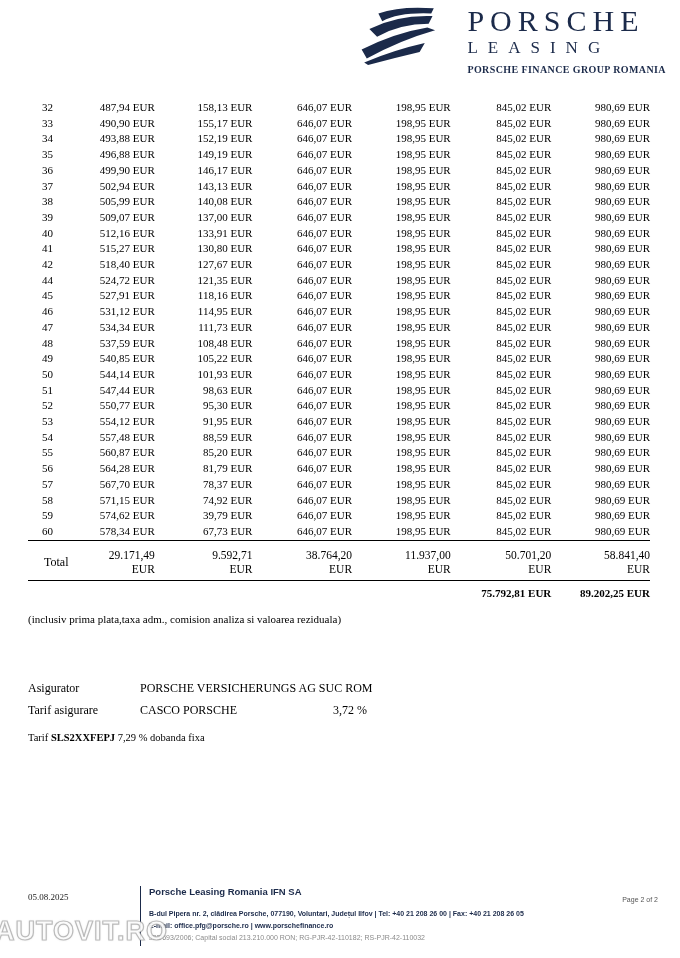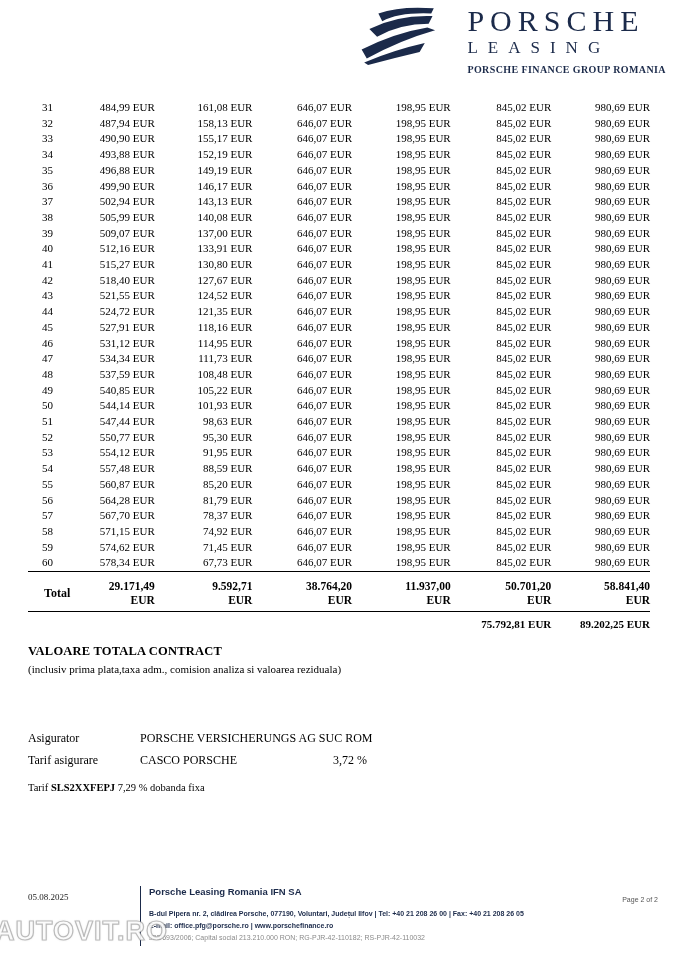--- a/index.html
+++ b/index.html
@@ -17,21 +17,21 @@
   .brand-sub  { font-size:17px; letter-spacing:10px; line-height:20px; margin-top:1px; }
   .brand-tag  { font-size:10px; font-weight:bold; letter-spacing:0.4px; margin-top:6px; }
 
   
   table.schedule { border-collapse:collapse; table-layout:fixed; width:622px; margin:100px 0 0 28px; }
   table.schedule td { font-size:11px; text-align:right; height:15.7px; line-height:15.7px; padding:0; white-space:nowrap; }
   table.schedule td.rownum { text-align:left; padding-left:14px; }
 
   tr.total-row td {
     border-top:1px solid #000; border-bottom:1px solid #000;
-    padding:7px 0 4px 0; font-weight:bold; font-size:11.5px;
+    padding:7px 0 4px 0; font-weight:normal; font-size:11.5px;
     height:auto; line-height:14px; vertical-align:top;
   }
   tr.total-row td.total-label { padding-left:16px; font-size:12px; padding-top:14px; }
   tr.total-row td div { line-height:14px; }
 
   tr.grand-row td { font-weight:bold; font-size:11px; padding-top:4px; height:18px; }
 
   
   .contract { margin:10px 0 0 28px; }
   .contract-title { font-weight:bold; font-size:12.5px; letter-spacing:0.2px; }
@@ -95,29 +95,20 @@
       <col style="width:30px">
         <col style="width:96px">
         <col style="width:97px">
       <col style="width:99px">
         <col style="width:98px">
         <col style="width:100px">
         <col style="width:98px">
     </colgroup>
     <tbody>
         <tr>
-          <td class="rownum">31</td>
-          <td>484,99 EUR</td>
-          <td>161,08 EUR</td>
-          <td>646,07 EUR</td>
-          <td>198,95 EUR</td>
-          <td>845,02 EUR</td>
-          <td>980,69 EUR</td>
-        </tr>
-        <tr>
           <td class="rownum">32</td>
           <td>487,94 EUR</td>
           <td>158,13 EUR</td>
           <td>646,07 EUR</td>
           <td>198,95 EUR</td>
           <td>845,02 EUR</td>
           <td>980,69 EUR</td>
         </tr>
         <tr>
           <td class="rownum">33</td>
@@ -203,29 +194,20 @@
         <tr>
           <td class="rownum">42</td>
           <td>518,40 EUR</td>
           <td>127,67 EUR</td>
           <td>646,07 EUR</td>
           <td>198,95 EUR</td>
           <td>845,02 EUR</td>
           <td>980,69 EUR</td>
         </tr>
         <tr>
-          <td class="rownum">43</td>
-          <td>521,55 EUR</td>
-          <td>124,52 EUR</td>
-          <td>646,07 EUR</td>
-          <td>198,95 EUR</td>
-          <td>845,02 EUR</td>
-          <td>980,69 EUR</td>
-        </tr>
-        <tr>
           <td class="rownum">44</td>
           <td>524,72 EUR</td>
           <td>121,35 EUR</td>
           <td>646,07 EUR</td>
           <td>198,95 EUR</td>
           <td>845,02 EUR</td>
           <td>980,69 EUR</td>
         </tr>
         <tr>
           <td class="rownum">45</td>
@@ -349,21 +331,21 @@
           <td>571,15 EUR</td>
           <td>74,92 EUR</td>
           <td>646,07 EUR</td>
           <td>198,95 EUR</td>
           <td>845,02 EUR</td>
           <td>980,69 EUR</td>
         </tr>
         <tr>
           <td class="rownum">59</td>
           <td>574,62 EUR</td>
-          <td>71,45 EUR</td>
+          <td>39,79 EUR</td>
           <td>646,07 EUR</td>
           <td>198,95 EUR</td>
           <td>845,02 EUR</td>
           <td>980,69 EUR</td>
         </tr>
         <tr>
           <td class="rownum">60</td>
           <td>578,34 EUR</td>
           <td>67,73 EUR</td>
           <td>646,07 EUR</td>
@@ -406,21 +388,20 @@
         <td></td>
         <td></td>
         <td></td>
         <td>75.792,81 EUR</td>
         <td>89.202,25 EUR</td>
       </tr>
     </tbody>
   </table>
 
   <div class="contract">
-    <div class="contract-title">VALOARE TOTALA CONTRACT</div>
     <div class="contract-note">(inclusiv prima plata,taxa adm., comision analiza si valoarea reziduala)</div>
   </div>
 
   <div class="insurance">
     <div class="ins-row">
       <span class="ins-label">Asigurator</span>
       <span class="ins-value">PORSCHE VERSICHERUNGS AG SUC ROM</span>
     </div>
     <div class="ins-row">
       <span class="ins-label">Tarif asigurare</span>

